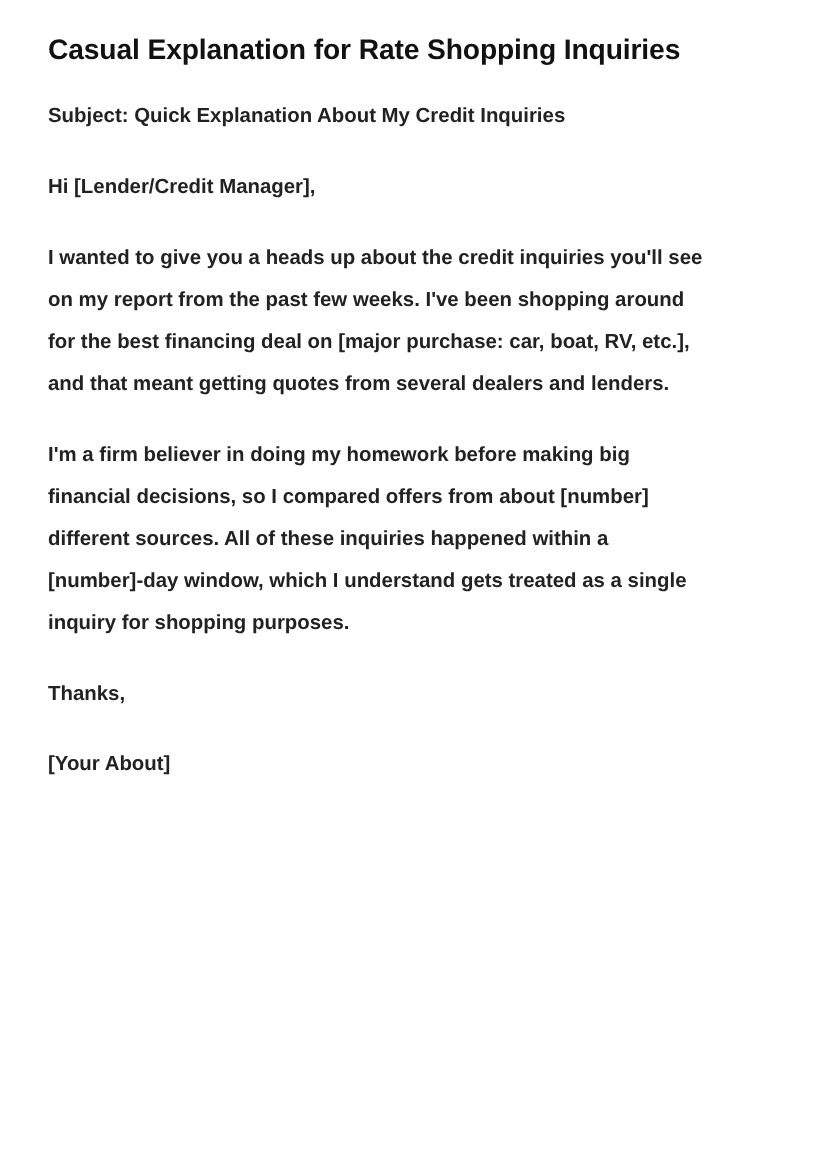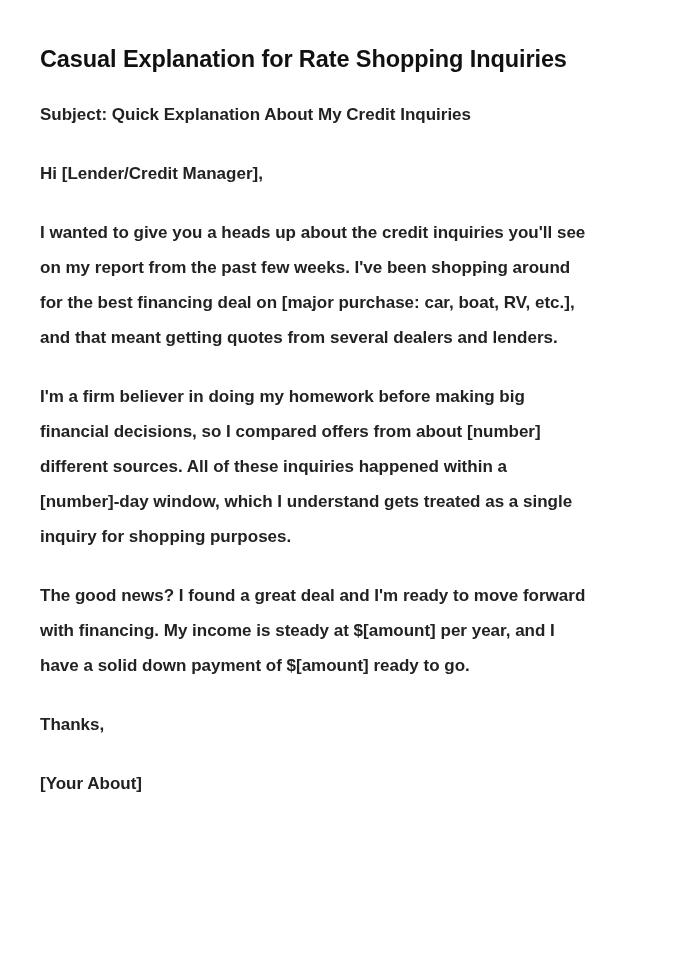--- a/index.html
+++ b/index.html
@@ -10,21 +10,21 @@
   body {
     width: 700px;
     min-height: 958px;
     font-family: "Liberation Sans", sans-serif;
     color: #1a1a1a;
     -webkit-font-smoothing: antialiased;
   }
   .page {
     box-sizing: border-box;
     width: 627px;
-    padding: 44px 40px 30px 40px;
+    padding: 26px 40px 30px 40px;
   }
   .doc-title {
     font-size: 23.5px;
     font-weight: bold;
     line-height: 1.3;
     color: #111111;
     margin: 0 0 22px 0;
     letter-spacing: -0.1px;
   }
   .para {
@@ -41,16 +41,15 @@
 </head>
 <body>
 
 <div class="page">
   <h1 class="doc-title">Casual Explanation for Rate Shopping Inquiries</h1>
 
   <p class="para">Subject: Quick Explanation About My Credit Inquiries</p>
   <p class="para">Hi [Lender/Credit Manager],</p>
   <p class="para">I wanted to give you a heads up about the credit inquiries you'll see on my report from the past few weeks. I've been shopping around for the best financing deal on [major purchase: car, boat, RV, etc.], and that meant getting quotes from several dealers and lenders.</p>
   <p class="para">I'm a firm believer in doing my homework before making big financial decisions, so I compared offers from about [number] different sources. All of these inquiries happened within a [number]-day window, which I understand gets treated as a single inquiry for shopping purposes.</p>
-  <p class="para">The good news? I found a great deal and I'm ready to move forward with financing. My income is steady at $[amount] per year, and I have a solid down payment of $[amount] ready to go.</p>
   <p class="para">Thanks,</p>
   <p class="para">[Your About]</p>
 </div>
 
 </body></html>

